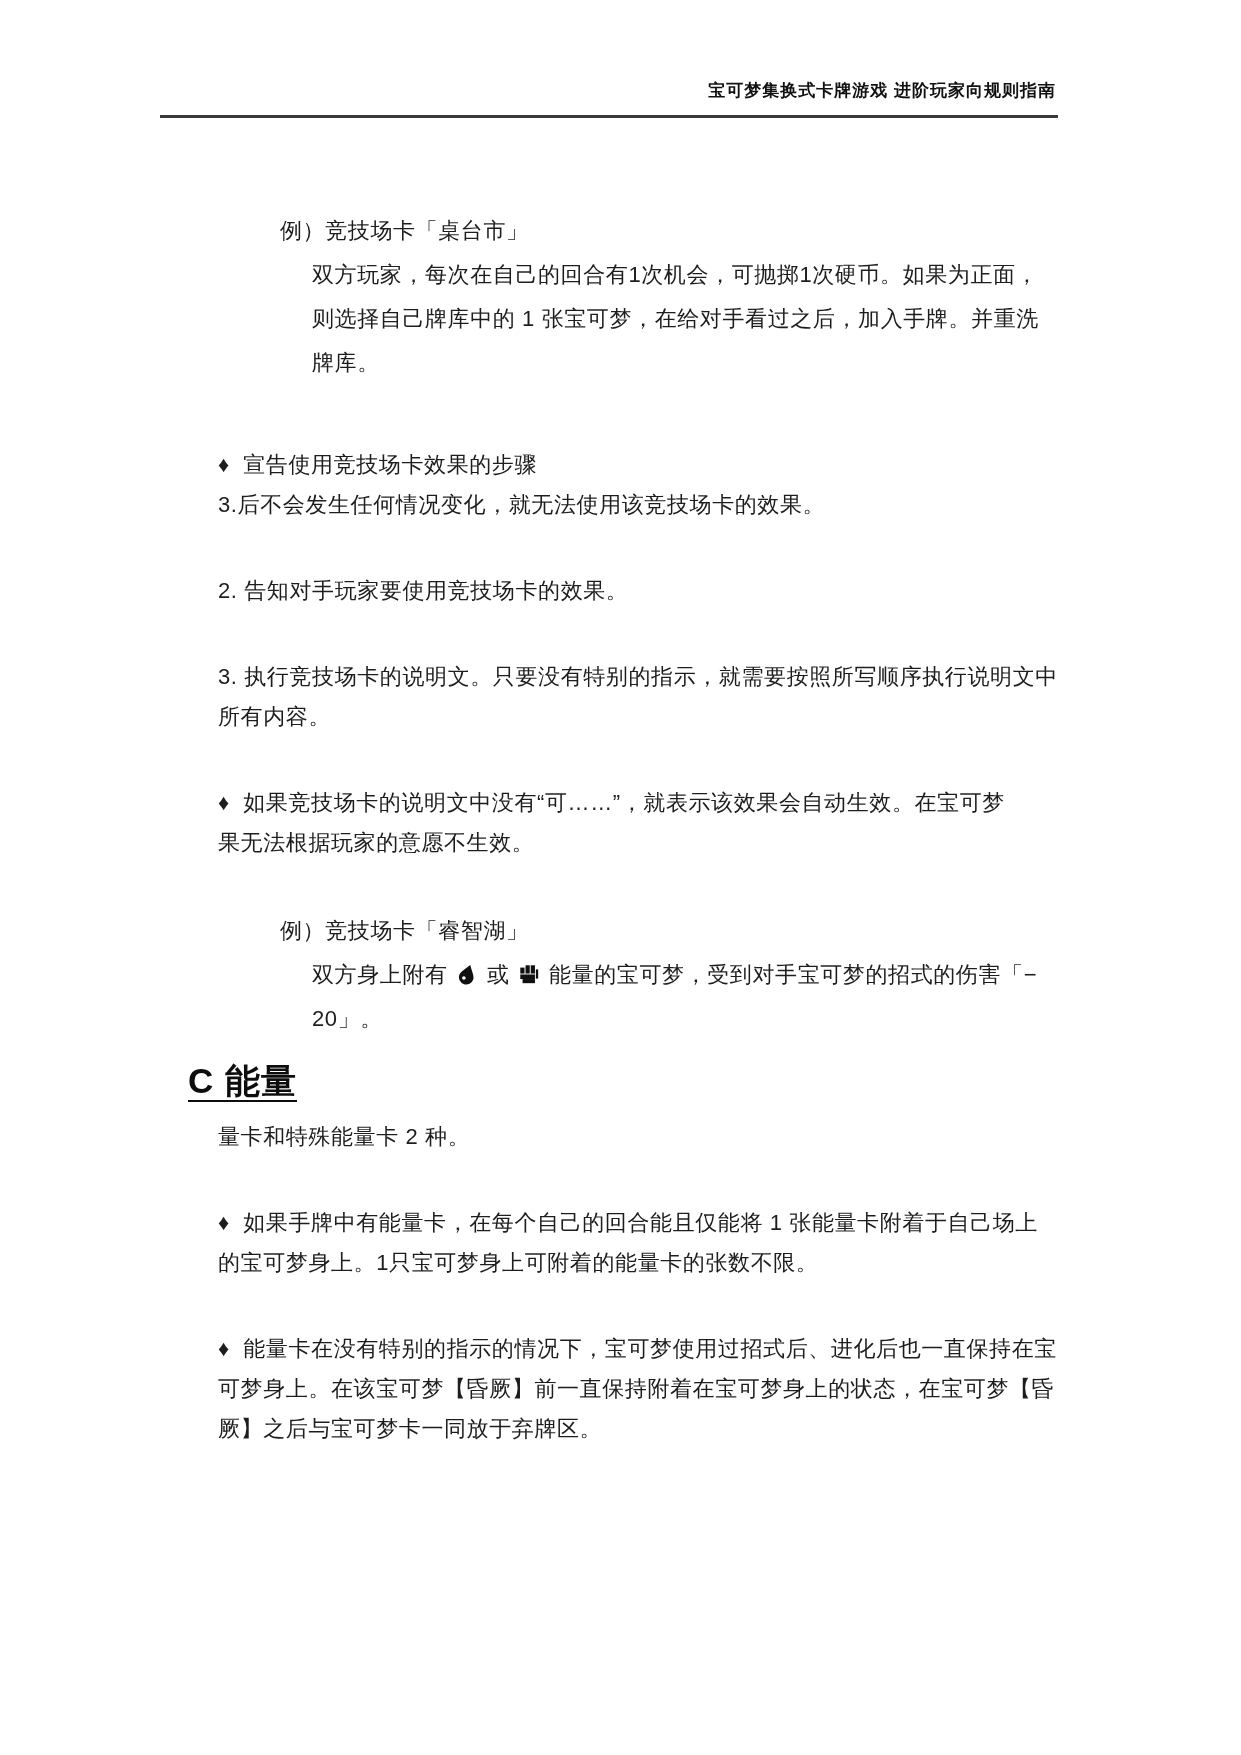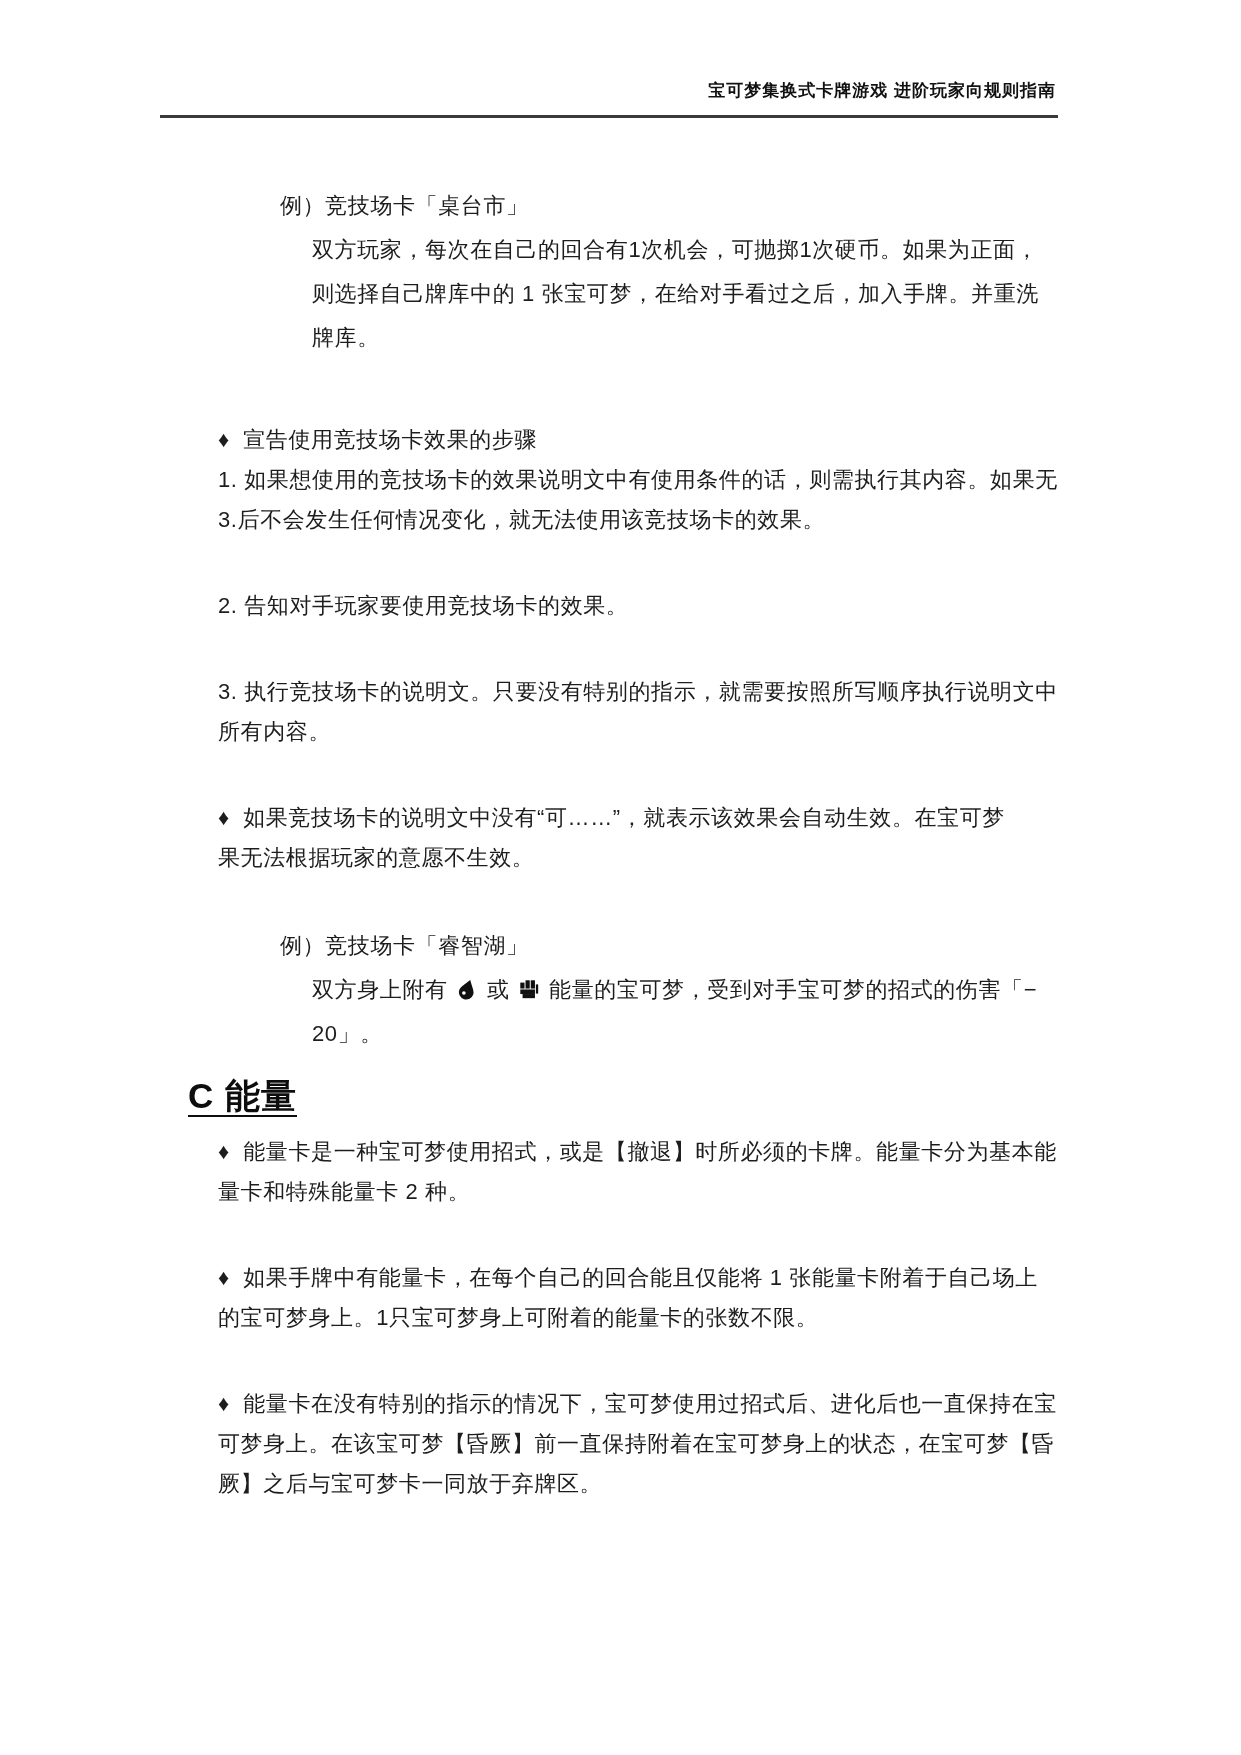--- a/index.html
+++ b/index.html
@@ -19,23 +19,24 @@
     text-align: right;
   }
   .header-title {
     font-size: 17px;
     font-weight: 600;
     letter-spacing: 1px;
     line-height: 22px;
     color: #111111;
   }
   .content {
-    padding: 66px 150px 0 218px;
+    padding: 43px 150px 0 218px;
     font-size: 22px;
     letter-spacing: 0.6px;
+    margin-top: 48px;
   }
   .ln {
     line-height: 40px;
     white-space: pre;
   }
   .example .ln { line-height: 44px; }
   .example-title { margin-left: 62px; }
   .example-body { margin-left: 94px; }
   .example-1 { margin-bottom: 60px; }
   .para { margin-bottom: 46px; }
@@ -78,21 +79,20 @@
       <div class="ln example-body">双方玩家，每次在自己的回合有1次机会，可抛掷1次硬币。如果为正面，</div>
       <div class="ln example-body">则选择自己牌库中的 1 张宝可梦，在给对手看过之后，加入手牌。并重洗</div>
       <div class="ln example-body">牌库。</div>
     </div>
 
     <div class="para steps-title">
       <div class="ln">♦  宣告使用竞技场卡效果的步骤</div>
     </div>
 
     <div class="para">
-      <div class="ln">1. 如果想使用的竞技场卡的效果说明文中有使用条件的话，则需执行其内容。如果无</div>
       <div class="ln">3.后不会发生任何情况变化，就无法使用该竞技场卡的效果。</div>
     </div>
 
     <div class="para">
       <div class="ln">2. 告知对手玩家要使用竞技场卡的效果。</div>
     </div>
 
     <div class="para">
       <div class="ln">3. 执行竞技场卡的说明文。只要没有特别的指示，就需要按照所写顺序执行说明文中</div>
       <div class="ln">所有内容。</div>
@@ -117,21 +117,20 @@
                 <rect x="5" y="17.5" width="13.5" height="4.5"></rect>
                 <rect x="19.5" y="7" width="2.5" height="10"></rect>
               </g>
             </svg></span><span> 能量的宝可梦，受到对手宝可梦的招式的伤害「−</span></div>
       <div class="ln example-body">20」。</div>
     </div>
 
     <div class="section-heading">C 能量</div>
 
     <div class="para">
-      <div class="ln">♦  能量卡是一种宝可梦使用招式，或是【撤退】时所必须的卡牌。能量卡分为基本能</div>
       <div class="ln">量卡和特殊能量卡 2 种。</div>
     </div>
 
     <div class="para">
       <div class="ln">♦  如果手牌中有能量卡，在每个自己的回合能且仅能将 1 张能量卡附着于自己场上</div>
       <div class="ln">的宝可梦身上。1只宝可梦身上可附着的能量卡的张数不限。</div>
     </div>
 
     <div class="para">
       <div class="ln">♦  能量卡在没有特别的指示的情况下，宝可梦使用过招式后、进化后也一直保持在宝</div>

